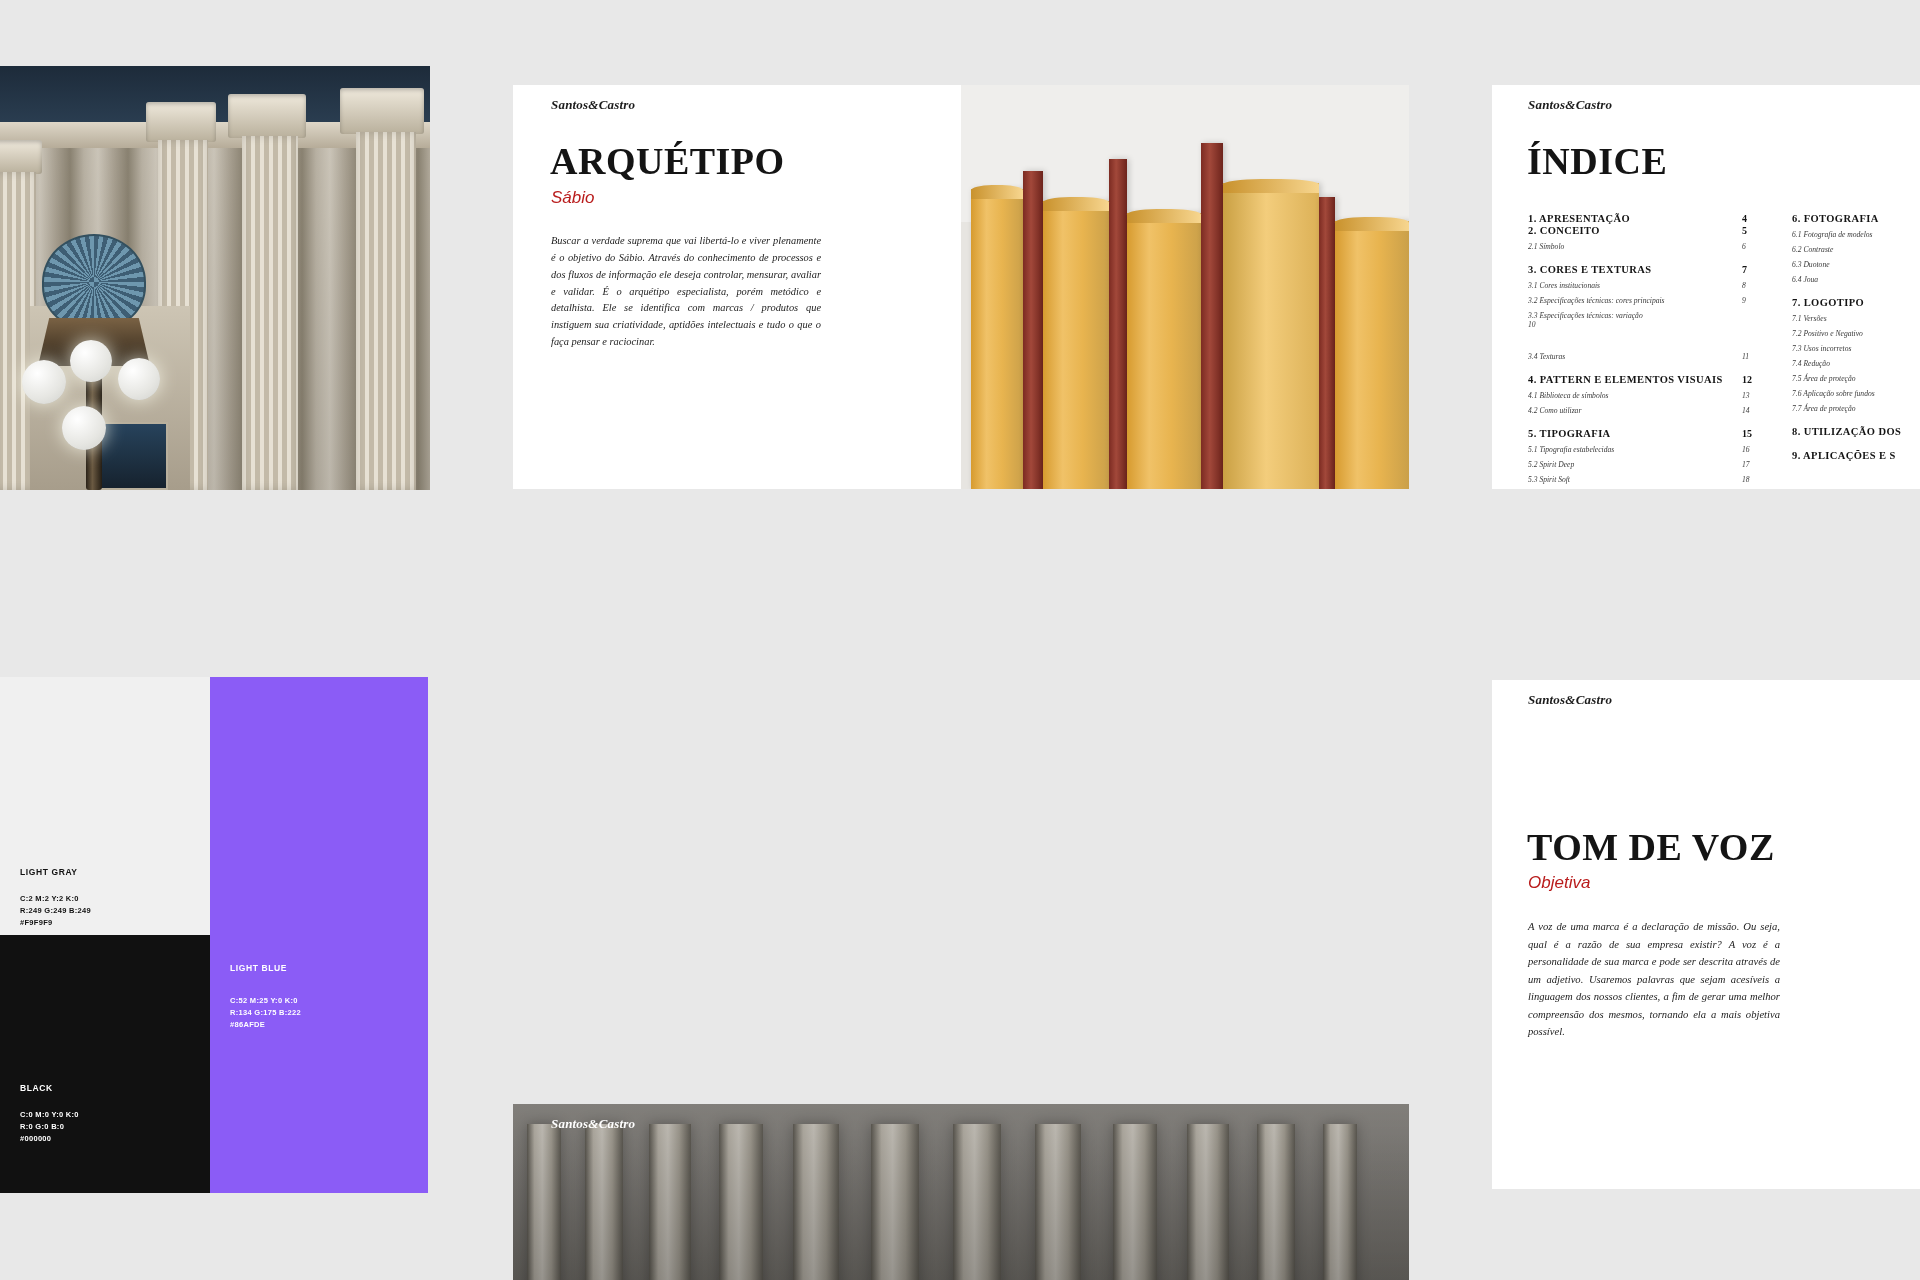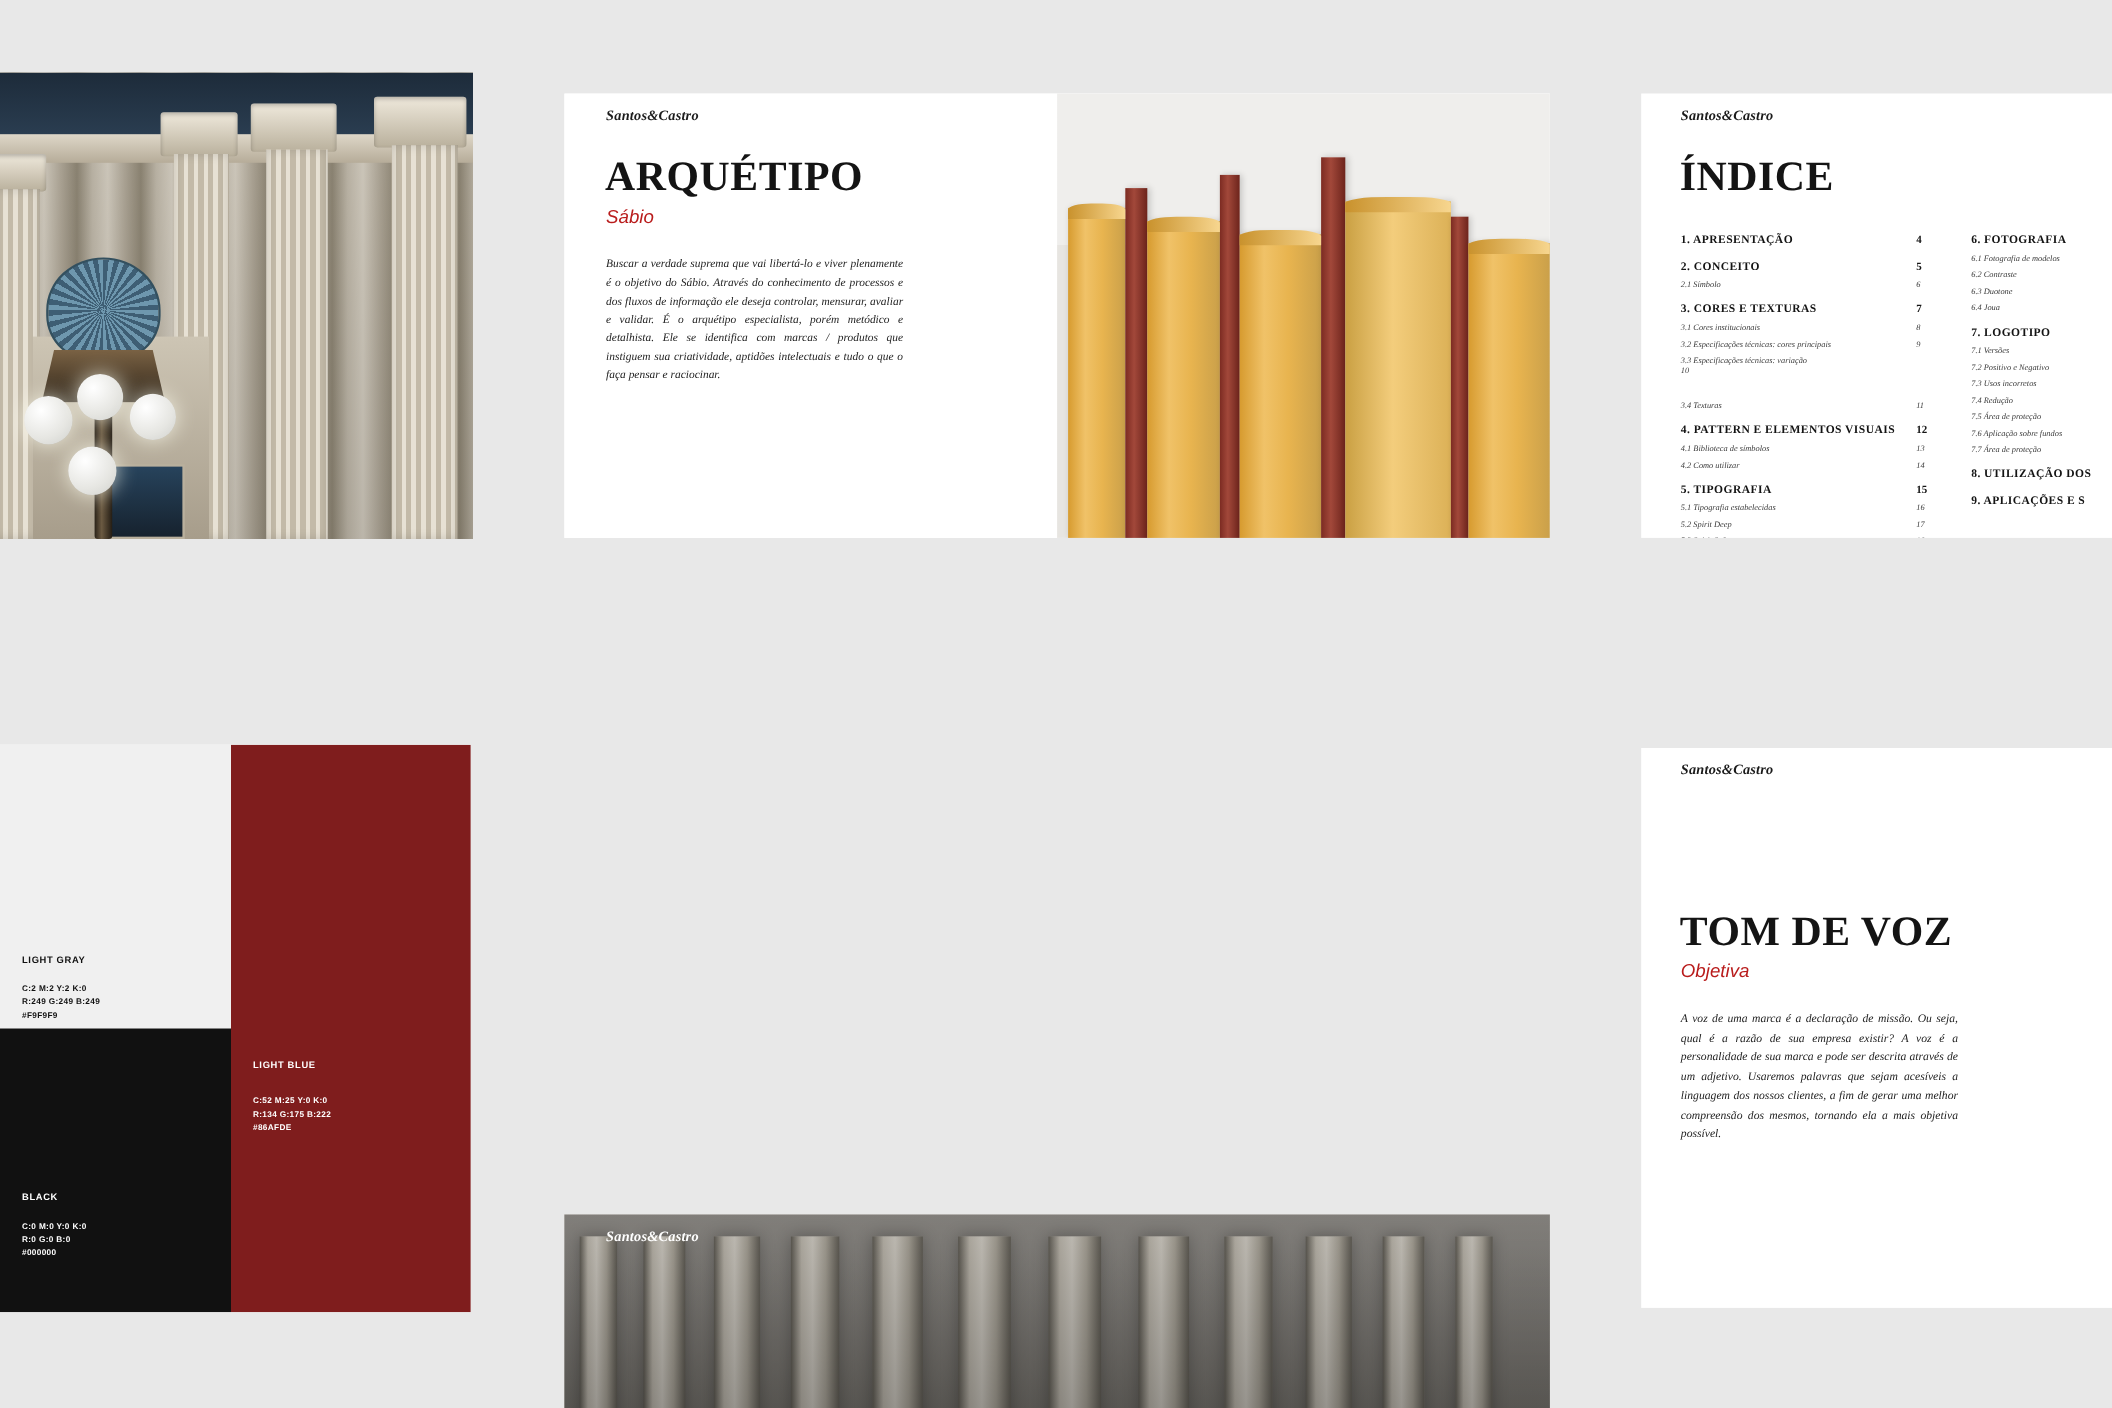--- a/index.html
+++ b/index.html
@@ -250,21 +250,21 @@
 
     <div class="wordmark" style="position:absolute; left:36px; top:12px; font-size:13px;">Santos&amp;Castro</div>
 
     <div class="display" style="position:absolute; left:35px; top:57px; font-size:38px;">ÍNDICE</div>
 
     <div class="idx-col" id="idx-left" style="left:36px; top:122px; width:240px;">
         <div class="idx-row" style="margin-top: 6px;">
           <div class="idx-main" style="flex: 1 1 auto;">1. APRESENTAÇÃO</div>
           <div class="idx-num" style="width: 26px; text-align: left; flex: 0 0 26px;">4</div>
         </div>
-        <div class="idx-row" style="margin-top: 13px;">
+        <div class="idx-row" style="margin-top: 1px;">
           <div class="idx-main" style="flex: 1 1 auto;">2. CONCEITO</div>
           <div class="idx-num" style="width: 26px; text-align: left; flex: 0 0 26px;">5</div>
         </div>
         <div class="idx-row" style="margin-top: 6px;">
           <div class="idx-sub" style="flex: 1 1 auto;">2.1 Símbolo</div>
           <div class="idx-num sub" style="width: 26px; text-align: left; flex: 0 0 26px;">6</div>
         </div>
         <div class="idx-row" style="margin-top: 13px;">
           <div class="idx-main" style="flex: 1 1 auto;">3. CORES E TEXTURAS</div>
           <div class="idx-num" style="width: 26px; text-align: left; flex: 0 0 26px;">7</div>
@@ -392,21 +392,21 @@
       <div class="sw-val" style="position:absolute; left:120px; top:240px; color:#111;">#F9F9F9</div>
     </div>
 
     <div style="position:absolute; left:0; top:258px; width:310px; height:258px; background:#111;">
       <div class="sw-name" style="position:absolute; left:120px; top:148px; color:#fff;">BLACK</div>
       <div class="sw-val" style="position:absolute; left:120px; top:174px; color:#fff;">C:0  M:0  Y:0  K:0</div>
       <div class="sw-val" style="position:absolute; left:120px; top:186px; color:#fff;">R:0  G:0  B:0</div>
       <div class="sw-val" style="position:absolute; left:120px; top:198px; color:#fff;">#000000</div>
     </div>
 
-    <div style="position:absolute; left:310px; top:0; width:218px; height:516px; background:#7f1d1d;">
+    <div style="position:absolute; left:310px; top:0; width:218px; height:516px; background:#8b5cf6;">
       <div class="sw-name" style="position:absolute; left:20px; top:286px; color:#fff;">LIGHT BLUE</div>
       <div class="sw-val" style="position:absolute; left:20px; top:318px; color:#fff;">C:52  M:25  Y:0  K:0</div>
       <div class="sw-val" style="position:absolute; left:20px; top:330px; color:#fff;">R:134  G:175  B:222</div>
       <div class="sw-val" style="position:absolute; left:20px; top:342px; color:#fff;">#86AFDE</div>
     </div>
   </div>
 
   <div class="slide photo ph-court" style="left:513px; top:680px; width:896px; height:509px;">
 
     <div class="court-col" style="left:14px;  width:34px;"></div>

